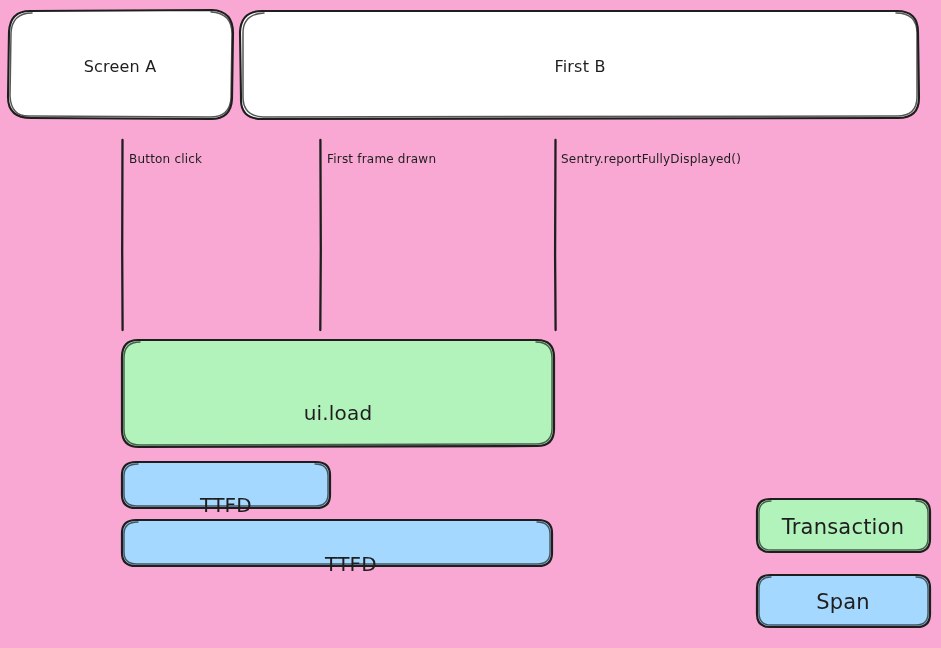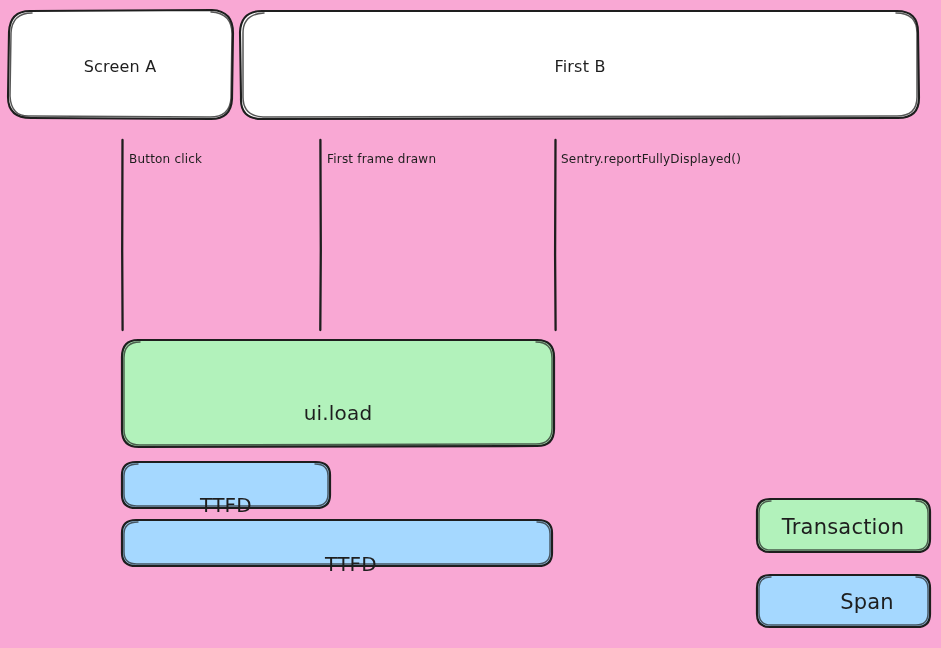--- a/index.html
+++ b/index.html
@@ -115,15 +115,15 @@
   <div class="lbl marker-label" style="left:561px;">Sentry.reportFullyDisplayed()</div>
 
   <div class="lbl bar-label" style="left:338px; top:394px;">ui.load</div>
 
   <div class="lbl bar-label" style="left:226px; top:486px;">TTFD</div>
 
   <div class="lbl bar-label" style="left:351px; top:545px;">TTFD</div>
 
   <div class="lbl legend-label" style="left:843px; top:527px;">Transaction</div>
 
-  <div class="lbl legend-label" style="left:867px; top:602px;">Span</div>
+  <div class="lbl legend-label" style="left:843px; top:602px;">Span</div>
 
 </div>
 
 </body></html>

